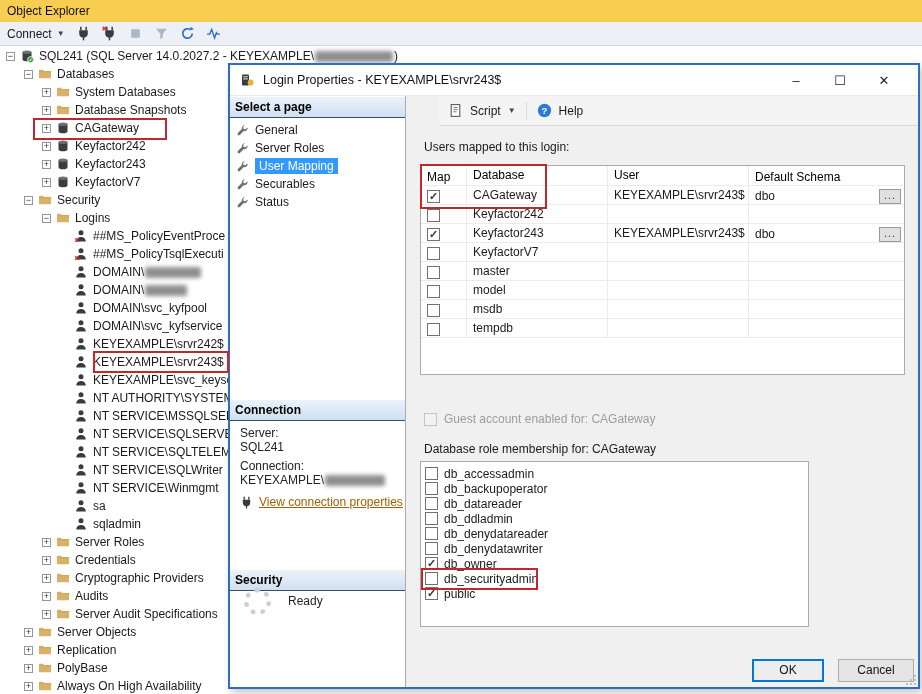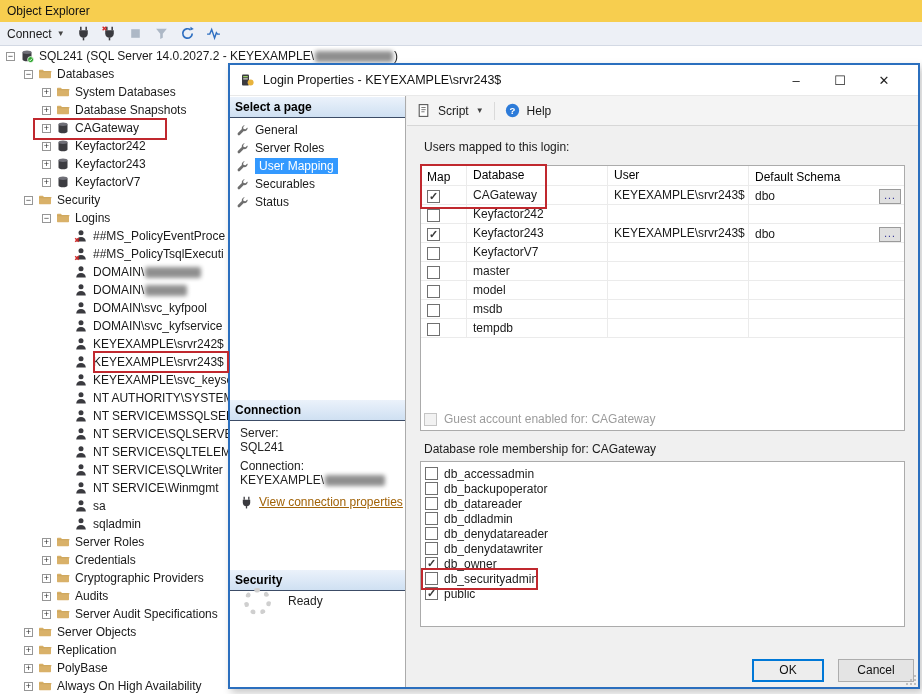--- a/index.html
+++ b/index.html
@@ -47,47 +47,47 @@
   .page-item{position:absolute;left:6px;height:18px;display:flex;align-items:center;gap:6px;}
   .page-item .wi{width:13px;height:13px;}
   .page-item .wi svg{width:13px;height:13px;display:block;}
   .page-sel{background:#3399FF;color:#fff;padding:1px 4px;}
   .conn-label{position:absolute;left:10px;color:#222;}
   .conn-link{position:absolute;left:10px;display:flex;align-items:center;gap:6px;}
   .conn-link .li{width:13px;height:13px;}
   .conn-link .li svg{width:13px;height:13px;display:block;}
   .link-text{color:#a16207;text-decoration:underline;}
   .spinner{position:absolute;width:27px;height:27px;border:5px dotted #CFCFCF;border-radius:50%;}
-  .right-pane{position:absolute;left:177px;right:0;top:0;bottom:0;}
+  .right-pane{position:absolute;left:177px;right:0;top:0;bottom:0;padding-left:32px;}
   .dlg-toolbar{height:30px;background:#F4F4F4;border-bottom:1px solid #D7D7D7;
     display:flex;align-items:center;gap:7px;padding-left:9px;}
   .dlg-toolbar .ti{width:15px;height:15px;}
   .dlg-toolbar .ti svg{width:15px;height:15px;display:block;}
   .tb-sep{width:1px;height:18px;background:#DADADA;margin:0 3px;}
   .rp-content{position:absolute;top:30px;left:0;right:0;bottom:0;}
   .abs{position:absolute;}
   
-  .map-table{position:absolute;left:13px;top:39px;width:485px;height:266px;background:#fff;
+  .map-table{position:absolute;left:13px;top:39px;width:485px;height:210px;background:#fff;
     border:1px solid #ABABAB;overflow:hidden;}
   .t-row{display:flex;height:19px;border-bottom:1px solid #EBEBEB;background:#fff;}
   .t-head{height:20px;color:#000;}
   .t-cell{padding:2px 4px 0 6px;border-right:1px solid #EBEBEB;overflow:hidden;white-space:nowrap;}
   .c-map{width:46px;display:flex;align-items:center;justify-content:flex-start;padding-left:6px;}
   .c-db{width:141px;}
   .c-user{width:141px;}
   .c-schema{flex:1;border-right:none;display:flex;align-items:center;justify-content:space-between;padding-right:3px;}
   .cb{width:13px;height:13px;border:1px solid #707070;background:#fff;flex:none;
     font-size:11px;line-height:11px;text-align:center;color:#3A3A3A;font-weight:bold;}
   .cb.dis{border-color:#C5C5C5;background:#F2F2F2;}
   .ell-btn{width:22px;height:15px;background:#E0E0E0;border:1px solid #9A9A9A;
     font-size:10px;line-height:11px;text-align:center;color:#23238E;letter-spacing:1px;}
   .grey-lbl{color:#9C9C9C;}
   .guest-row{display:flex;align-items:center;gap:7px;}
   
-  .roles-box{position:absolute;left:13px;top:335px;width:485px;height:166px;background:#fff;
+  .roles-box{position:absolute;left:13px;top:335px;width:389px;height:166px;background:#fff;
     border:1px solid #ABABAB;padding-top:4px;overflow:hidden;}
   .role-row{height:15px;display:flex;align-items:center;gap:6px;padding-left:4px;}
   
   .btn{position:absolute;height:23px;text-align:center;line-height:20px;background:#E4E4E4;
     border:1px solid #ADADAD;color:#111;}
   .btn.focused{background:#EDEDED;border:2px solid #0078D7;line-height:18px;}
   .grip{position:absolute;right:2px;bottom:2px;width:10px;height:10px;color:#B9B9B9;}
   .grip i{position:absolute;width:2px;height:2px;background:#BFBFBF;}
 </style>
 </head>

